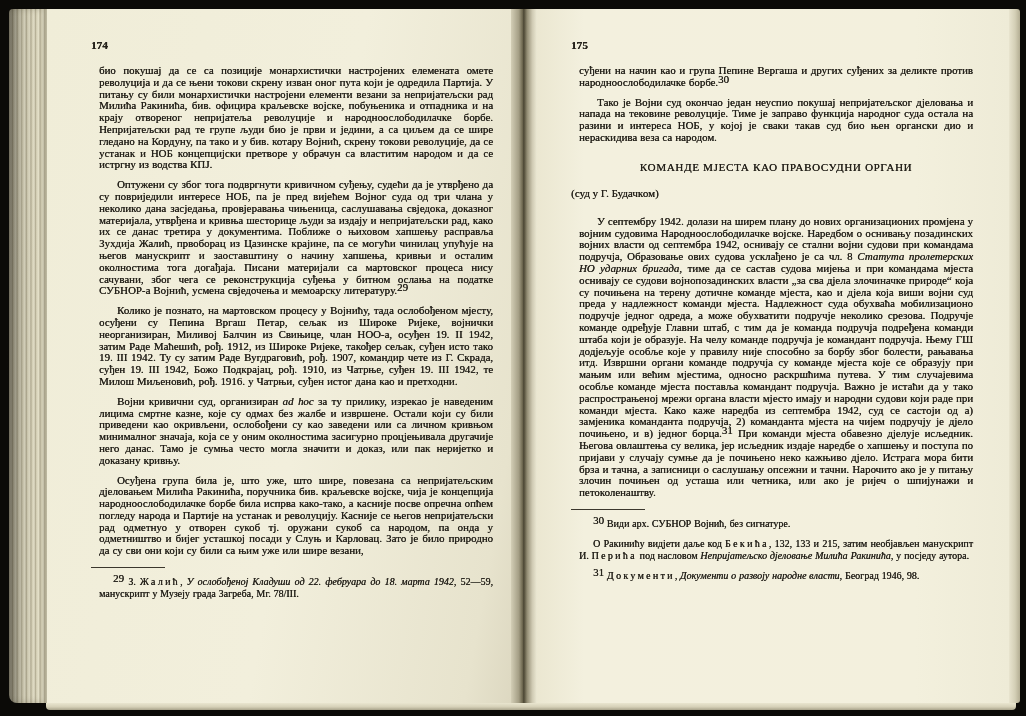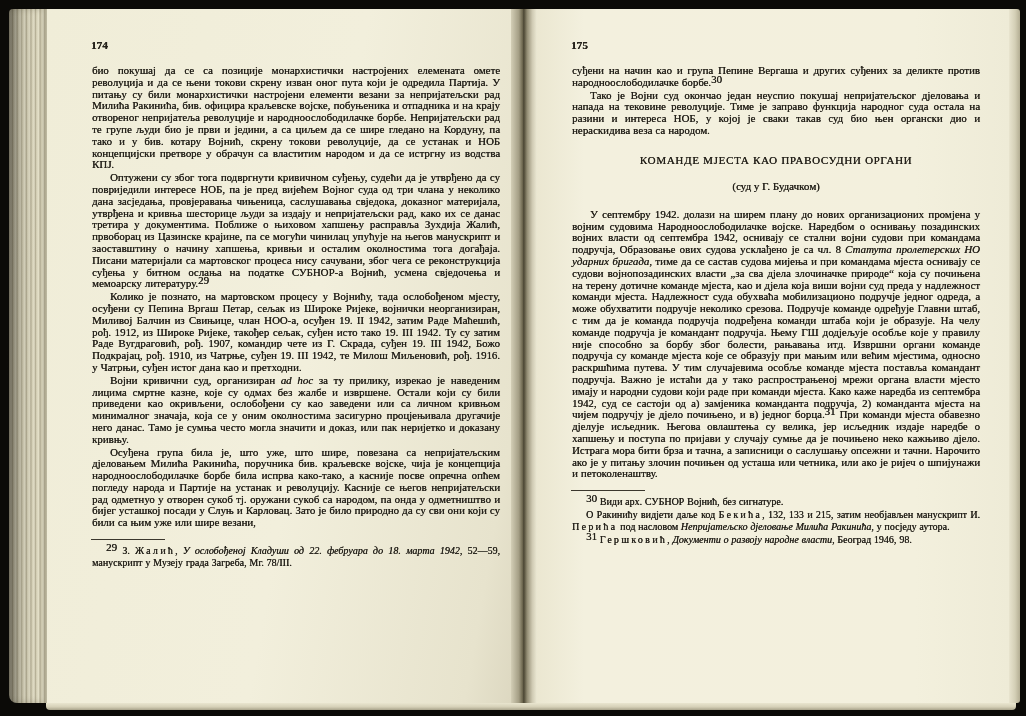--- a/index.html
+++ b/index.html
@@ -57,34 +57,34 @@
     width:11px; height:100%;
     border-radius:0 3px 3px 0;
     background:linear-gradient(to right,#e8e4cf 0%,#d4cfb6 55%,#b3ad93 100%);
   }
   .page-number {
     font-weight:bold; font-size:11.2px; line-height:12px;
     margin:0 0 14px 0;
   }
   .right-page .page-number { }
   .para {
-    margin:1px; text-align:justify;
+    margin:8px; text-align:justify;
     font-size:10.9px; line-height:11.8px;
     word-spacing:0.3px;
   }
   .para.indent { text-indent:18px; }
   sup { font-size:11px; line-height:0; vertical-align:3.5px; letter-spacing:0; }
   .spaced { letter-spacing:2.3px; }
   .heading {
     text-align:center; font-weight:normal;
     font-size:11px; line-height:13px; letter-spacing:0.7px;
     margin:17px 0 0 0;
   }
   .subheading {
-    text-align:center; font-size:11px; line-height:12px;
+    font-size:11px; line-height:12px;
     margin:13px 0 17px 0;
   }
   .footnote-rule {
     width:74px; height:0;
     border:none; border-top:1.2px solid #3b372d;
     margin:10px 0 5px 0;
   }
   .footnotes .para { font-size:10px; line-height:12px; }
   .footnotes .para.indent { text-indent:14px; }
 </style>
@@ -121,18 +121,18 @@
       </div>
     <div class="heading">КОМАНДЕ МЈЕСТА КАО ПРАВОСУДНИ ОРГАНИ</div>
     <div class="subheading">(суд у Г. Будачком)</div>
     <div>
         <p class="para indent"><span>У септембру 1942. долази на ширем плану до нових организационих промјена у војним судовима Народноослободилачке војске. Наредбом о оснивању позадинских војних власти од септембра 1942, оснивају се стални војни судови при командама подручја, Образовање ових судова усклађено је са чл. 8 </span><i>Статута пролетерских НО ударних бригада</i><span>, тиме да се састав судова мијења и при командама мјеста оснивају се судови војнопозадинских власти „за сва дјела злочиначке природе“ која су почињена на терену дотичне команде мјеста, као и дјела која виши војни суд преда у надлежност команди мјеста. Надлежност суда обухваћа мобилизационо подручје једног одреда, а може обухватити подручје неколико срезова. Подручје команде одређује Главни штаб, с тим да је команда подручја подређена команди штаба који је образује. На челу команде подручја је командант подручја. Њему ГШ додјељује особље које у правилу није способно за борбу због болести, рањавања итд. Извршни органи команде подручја су команде мјеста које се образују при мањим или већим мјестима, односно раскршћима путева. У тим случајевима особље команде мјеста поставља командант подручја. Важно је истаћи да у тако распрострањеној мрежи органа власти мјесто имају и народни судови који раде при команди мјеста. Како каже наредба из септембра 1942, суд се састоји од а) замјеника команданта подручја, 2) команданта мјеста на чијем подручју је дјело почињено, и в) једног борца.</span><sup>31</sup><span> При команди мјеста обавезно дјелује исљедник. Његова овлаштења су велика, јер исљедник издаје наредбе о хапшењу и поступа по пријави у случају сумње да је почињено неко кажњиво дјело. Истрага мора бити брза и тачна, а записници о саслушању опсежни и тачни. Нарочито ако је у питању злочин почињен од усташа или четника, или ако је ријеч о шпијунажи и петоколенаштву.</span></p>
       </div>
     <hr class="footnote-rule">
     <div class="footnotes">
         <p class="para indent"><sup>30</sup><span> Види арх. СУБНОР Војнић, без сигнатуре.</span></p>
         <p class="para indent"><span>О Ракинићу видјети даље код </span><span class="spaced">Бекића</span><span>, 132, 133 и 215, затим необјављен манускрипт И. </span><span class="spaced">Перића</span><span> под насловом </span><i>Непријатељско дјеловање Милића Ракинића</i><span>, у посједу аутора.</span></p>
-        <p class="para indent"><sup>31</sup><span> </span><span class="spaced">Гершковић</span><span>, </span><i>Документи о развоју народне власти</i><span>, Београд 1946, 98.</span></p>
+        <p class="para indent"><sup>31</sup><span> </span><span class="spaced">Документи</span><span>, </span><i>Документи о развоју народне власти</i><span>, Београд 1946, 98.</span></p>
       </div>
   </div>
 
   <div class="edge-right"></div>
 </div>
 
 </body></html>

